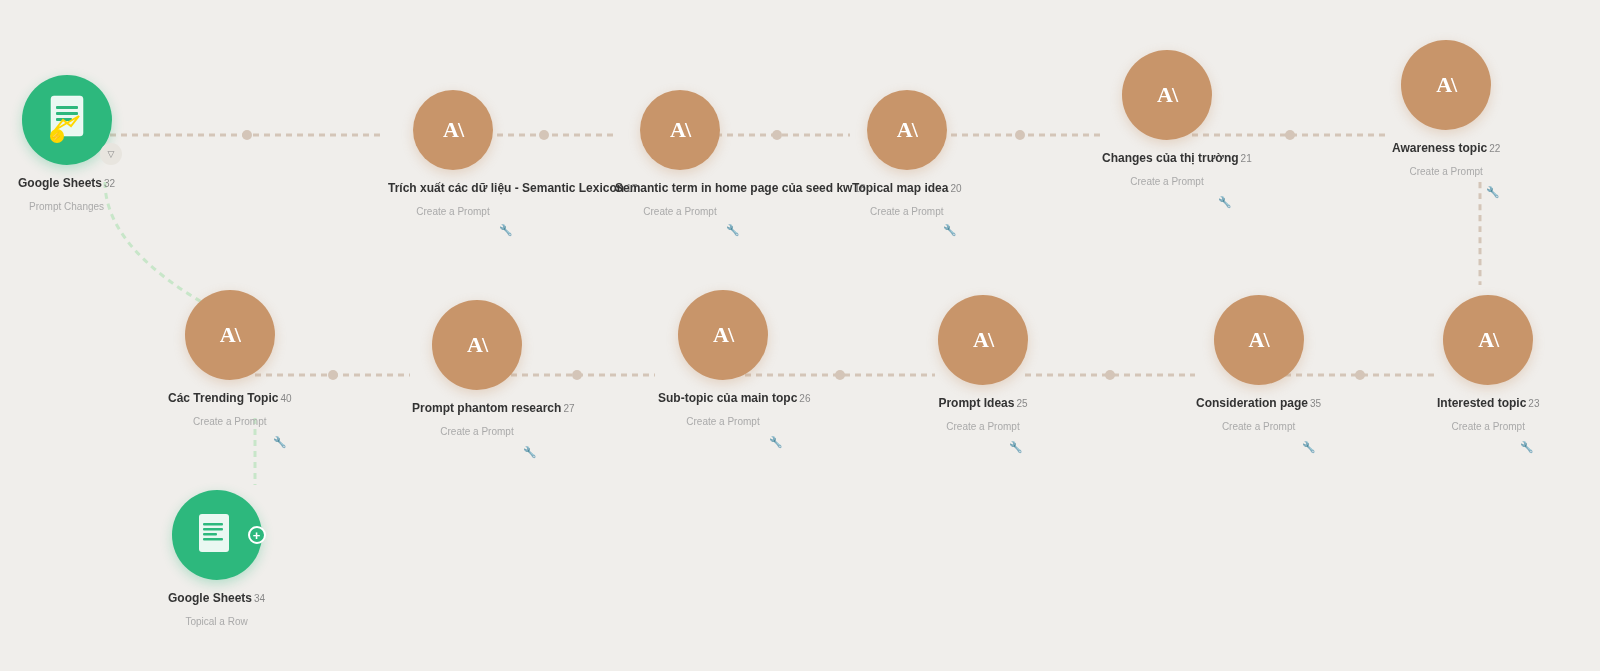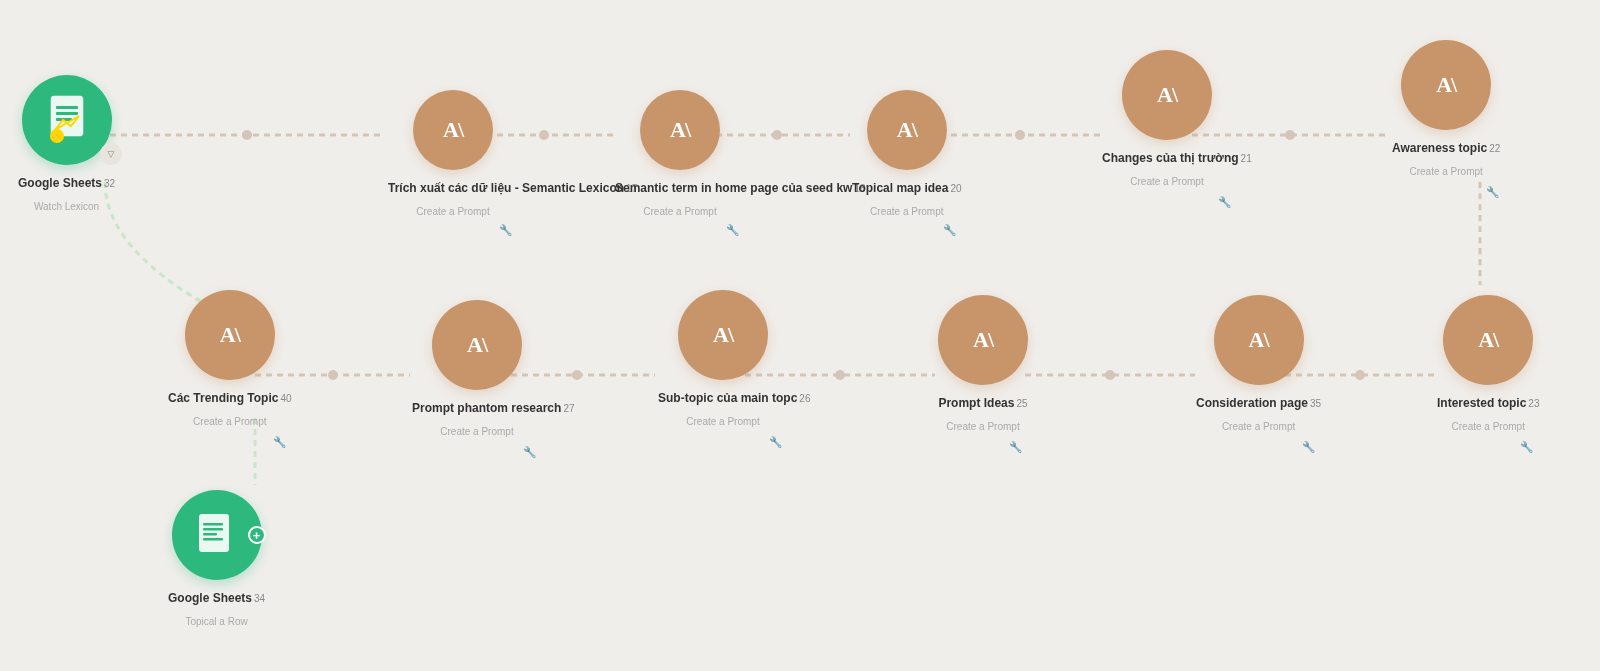--- a/index.html
+++ b/index.html
@@ -159,21 +159,21 @@
         <rect x="13" y="12" width="22" height="3" rx="1" fill="#2db87d"></rect>
         <rect x="13" y="18" width="22" height="3" rx="1" fill="#2db87d"></rect>
         <rect x="13" y="24" width="16" height="3" rx="1" fill="#2db87d"></rect>
         <polygon points="12,36 20,26 28,32 36,22" fill="none" stroke="#ffd700" stroke-width="2"></polygon>
         <circle cx="14" cy="42" r="7" fill="#ffd700"></circle>
         <text x="14" y="46" text-anchor="middle" fill="white" font-size="10" font-weight="bold">⚡</text>
       </svg>
     </div>
     <div class="node-label">
       <span class="title">Google Sheets</span><span class="number">32</span>
-      <div class="subtitle">Watch Lexicon</div>
+      <div class="subtitle">Prompt Changes</div>
     </div>
 
     <div style="position:absolute; top:68px; left:82px; width:22px; height:22px; background:#e8e5df; border-radius:50%; display:flex; align-items:center; justify-content:center;">
       <span style="font-size:9px; color:#888;">▽</span>
     </div>
   </div>
 
   <div class="node" style="left:388px; top:90px;">
     <div class="node-circle tan">
       <span class="ai-logo">A\</span>

